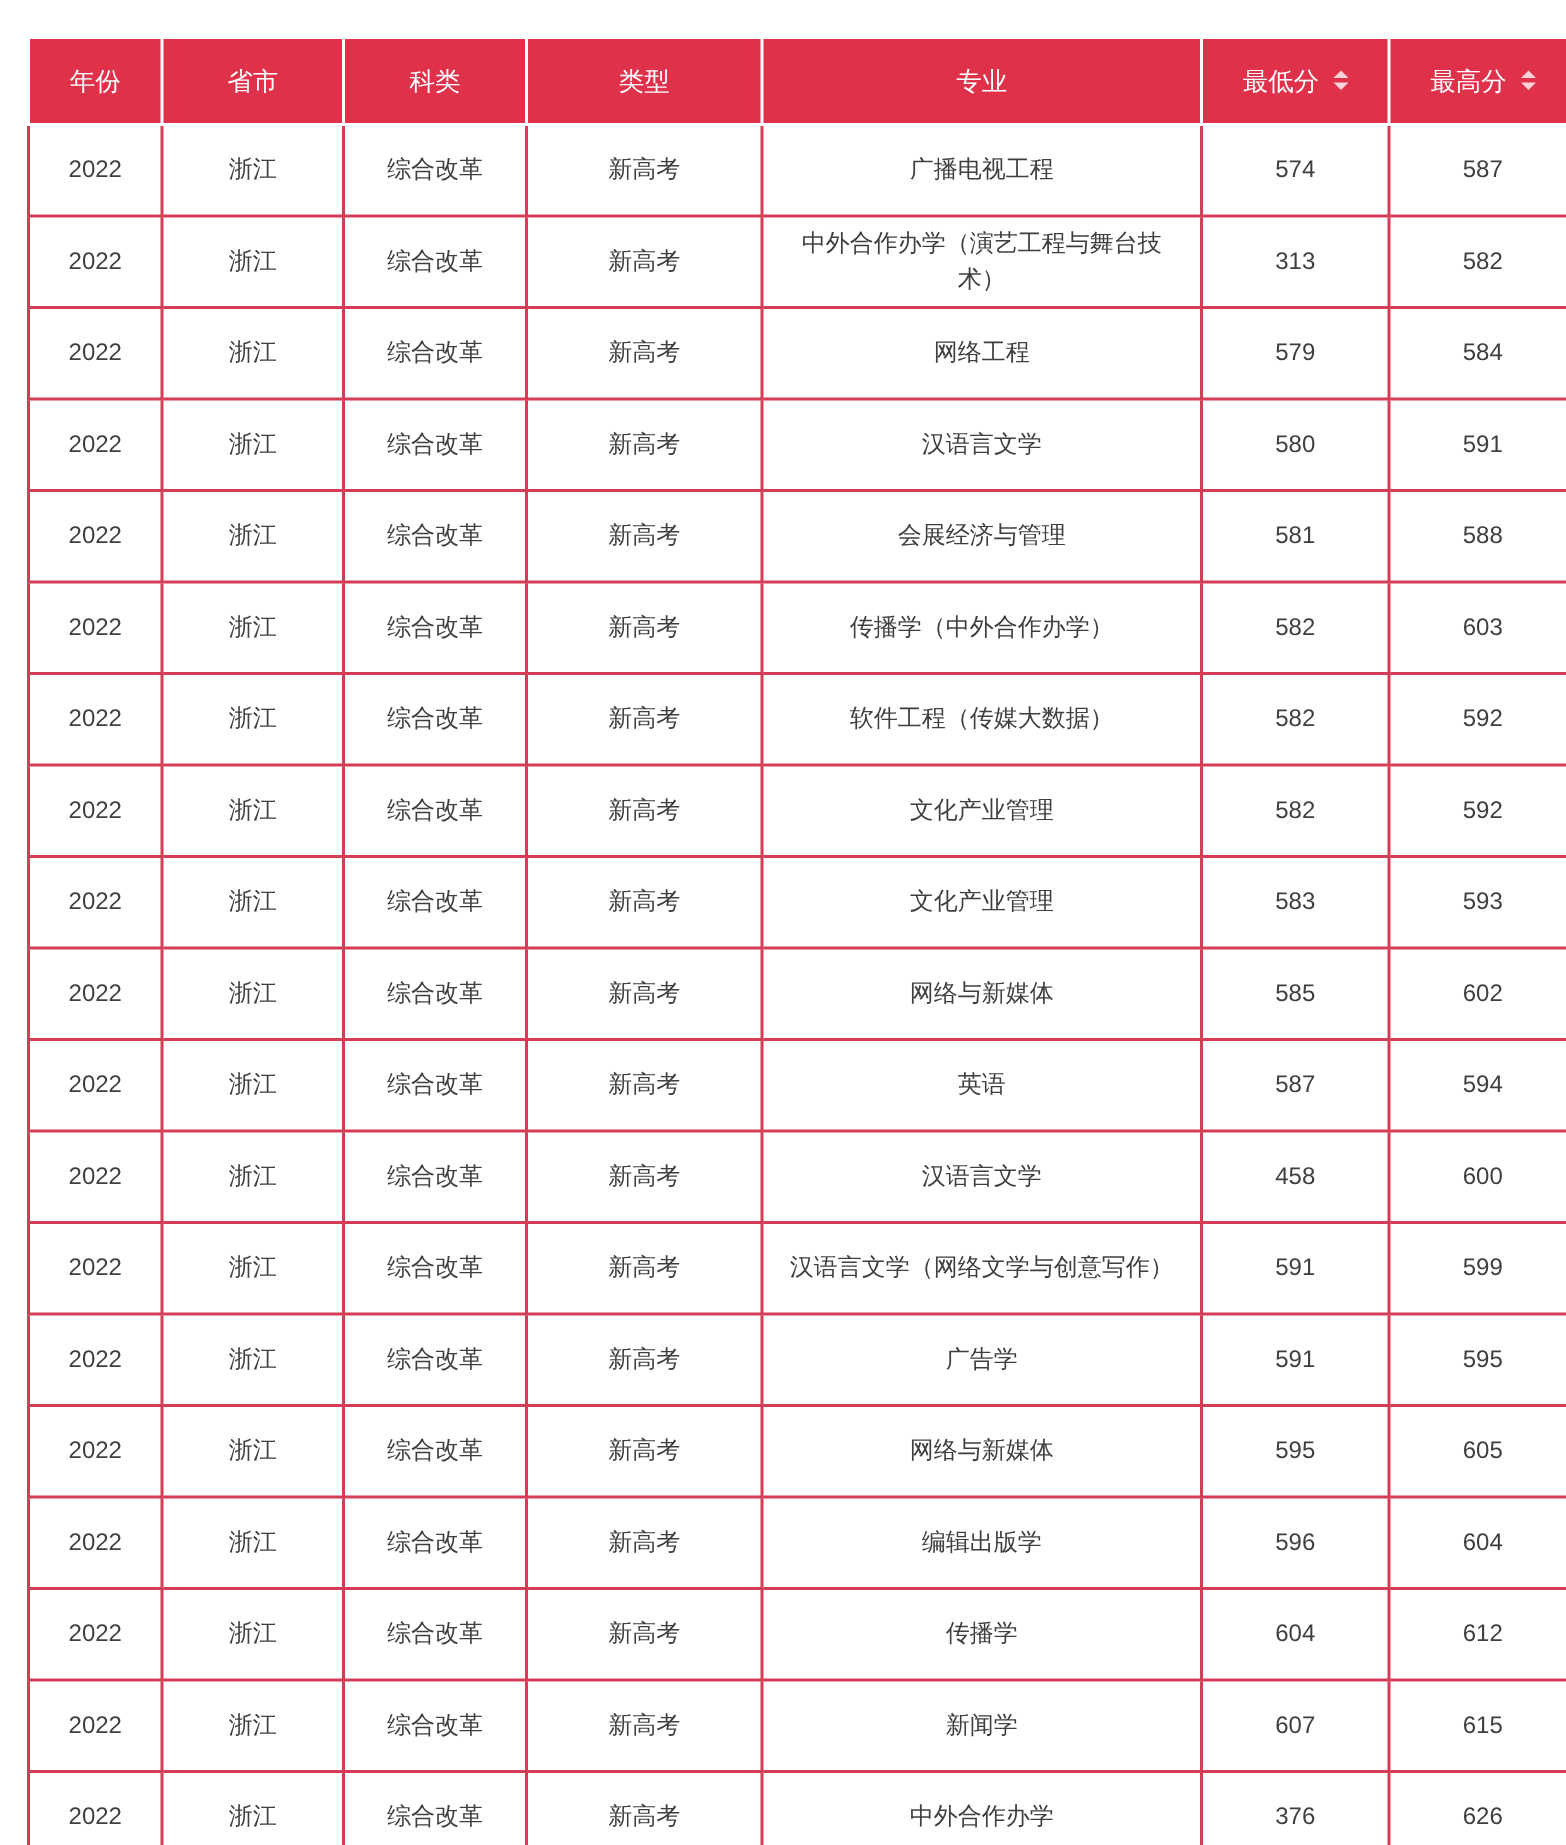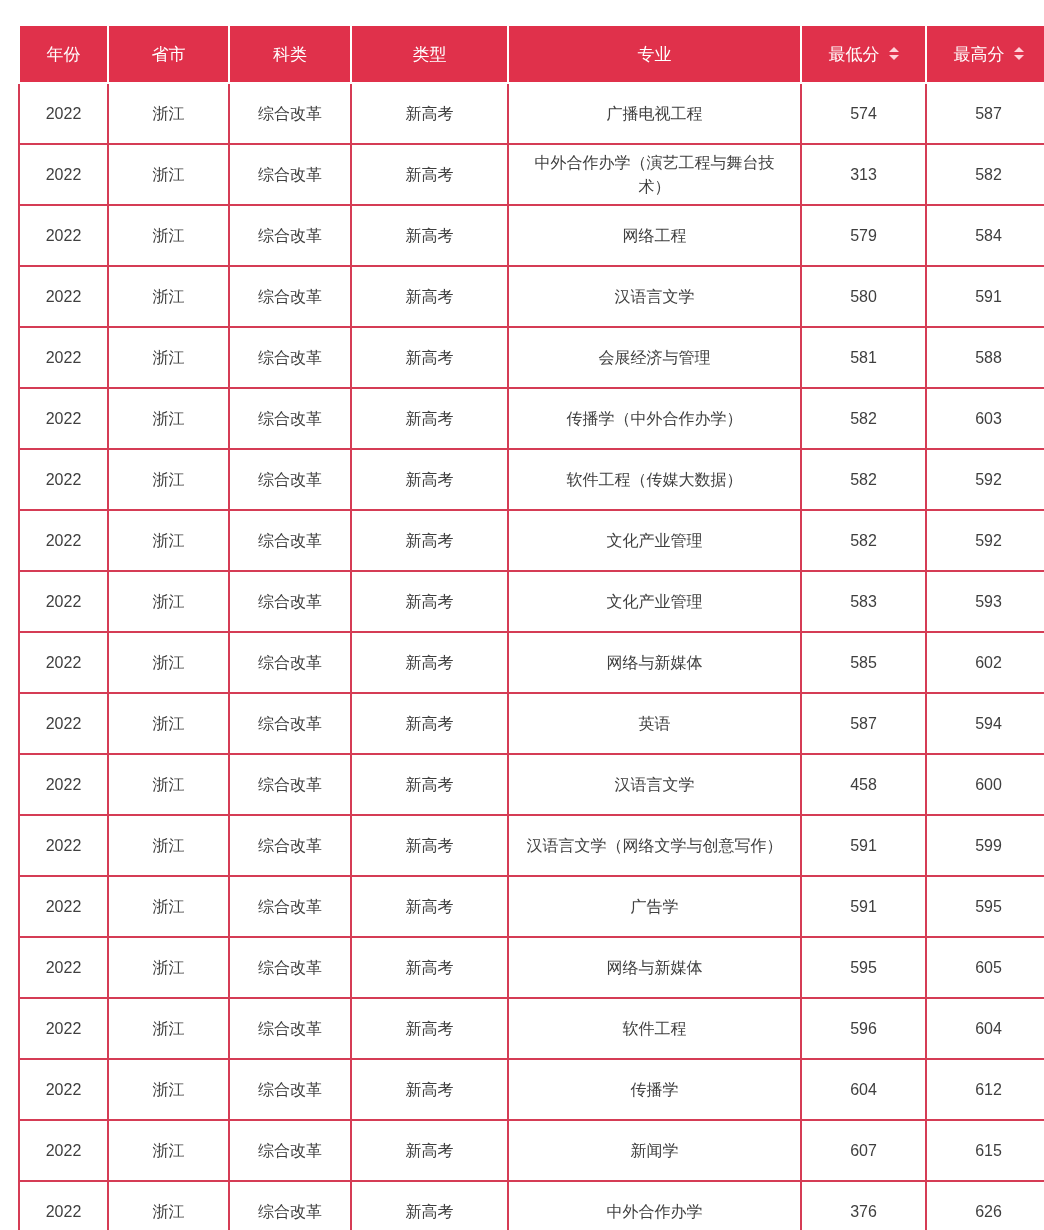--- a/index.html
+++ b/index.html
@@ -216,21 +216,21 @@
           <td>新高考</td>
           <td>网络与新媒体</td>
           <td>595</td>
           <td>605</td>
         </tr>
         <tr>
           <td>2022</td>
           <td>浙江</td>
           <td>综合改革</td>
           <td>新高考</td>
-          <td>软件工程</td>
+          <td>编辑出版学</td>
           <td>596</td>
           <td>604</td>
         </tr>
         <tr>
           <td>2022</td>
           <td>浙江</td>
           <td>综合改革</td>
           <td>新高考</td>
           <td>传播学</td>
           <td>604</td>

